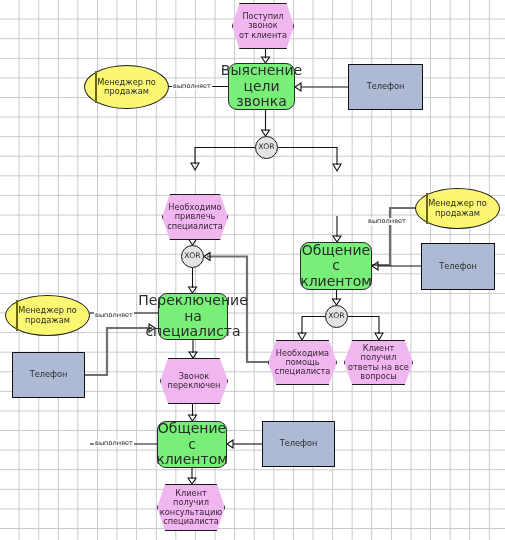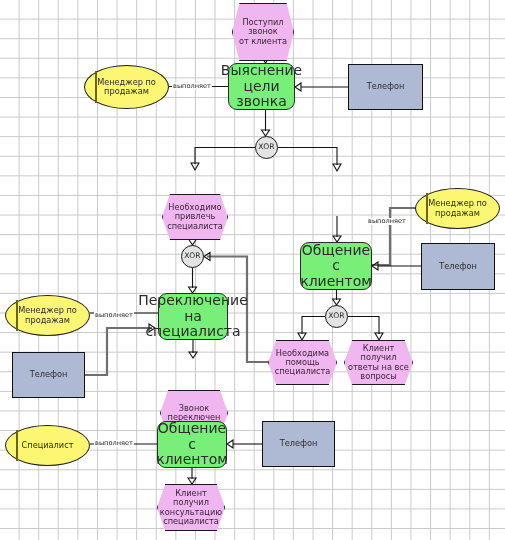--- a/index.html
+++ b/index.html
@@ -155,21 +155,21 @@
 
     <path d="M90,444 L157,444"></path>
 
     <path d="M262,444 L233,444"></path>
     <path d="M233,440 L227,444 L233,448 Z" fill="#111"></path>
 
     <path d="M192,468 L192,479"></path>
     <path d="M188,478 L192,484 L196,478 Z" fill="#111"></path>
   </svg>
 
-  <div class="node event" style="left: 232px; top: 3px; width: 62px; height: 58px;">
+  <div class="node event" style="left: 232px; top: 3px; width: 62px; height: 46px;">
     <span class="lbl">Поступил звонок
 от клиента</span>
   </div>
 
   <div class="node func" style="left: 228px; top: 63px; width: 67px; height: 47px;">
     <span class="lbl">Выяснение цели
 звонка</span>
   </div>
 
   <div class="node org" style="left: 84px; top: 65px; width: 85px; height: 44px;">
@@ -236,29 +236,25 @@
   <div class="node event" style="left: 344px; top: 340px; width: 69px; height: 45px;">
     <span class="lbl">Клиент получил
 ответы на все
 вопросы</span>
   </div>
 
   <div class="node res" style="left: 12px; top: 352px; width: 73px; height: 46px;">
     <span class="lbl">Телефон</span>
   </div>
 
-  <div class="node event" style="left: 160px; top: 358px; width: 68px; height: 46px; margin-top: 32px;">
+  <div class="node event" style="left: 160px; top: 358px; width: 68px; height: 46px;">
     <span class="lbl">Звонок
 переключен</span>
   </div>
 
-  <div class="node org" style="left: 5px; top: 425px; width: 85px; height: 41px;">
-    <span class="bar"></span>
-    <span class="lbl">Специалист</span>
-  </div>
 
   <div class="node func" style="left: 157px; top: 421px; width: 70px; height: 47px;">
     <span class="lbl">Общение с
 клиентом</span>
   </div>
 
   <div class="node res" style="left: 262px; top: 421px; width: 73px; height: 46px;">
     <span class="lbl">Телефон</span>
   </div>
 

